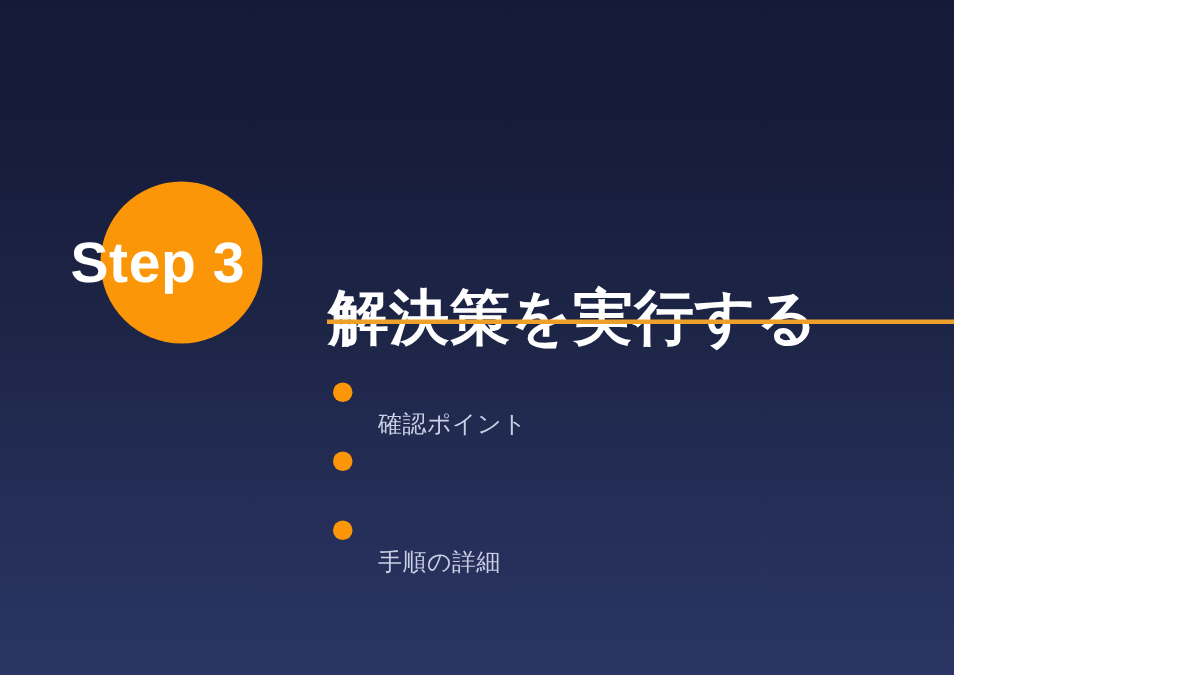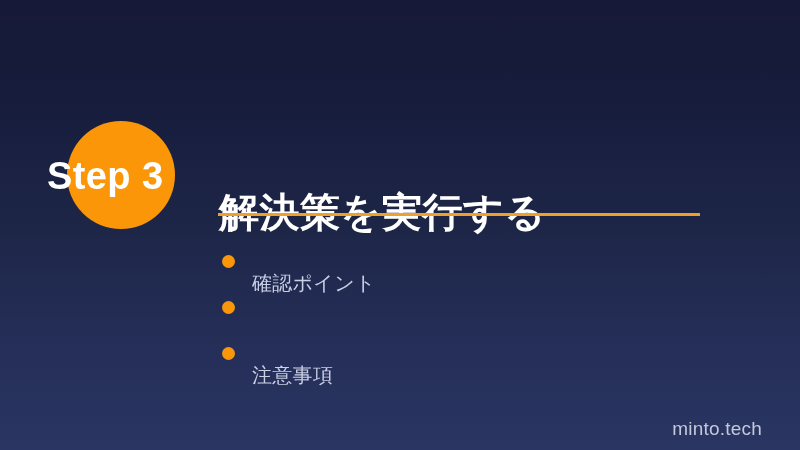--- a/index.html
+++ b/index.html
@@ -8,21 +8,21 @@
   }
   body {
     width: 800px;
     height: 450px;
     overflow: hidden;
     font-family: "Liberation Sans", "DejaVu Sans", sans-serif;
   }
 
   #slide {
     position: relative;
-    width: 800px;
+    width: 636px;
     height: 450px;
     background: linear-gradient(to bottom, #161a38 0%, #171c3c 22%, #1d2546 48%, #242e57 75%, #2a3563 100%);
     overflow: hidden;
   }
 
   
   #step-badge-circle {
     position: absolute;
     left: 67px;
     top: 121px;
@@ -91,21 +91,21 @@
     flex: 0 0 auto;
     width: 13px;
     height: 13px;
     border-radius: 50%;
     background: #fa9608;
     margin-right: 17px;
   }
 
   .bullet-text {
     color: #c9cfe4;
-    font-size: 20px;
+    font-size: 16px;
     font-weight: normal;
     letter-spacing: 0.3px;
     white-space: nowrap;
     margin-top: 45px;
   }
 
   
   #watermark {
     position: absolute;
     right: 38px;
@@ -132,19 +132,18 @@
   <ul id="bullet-list">
     <li class="bullet-item">
       <span class="bullet-dot"></span>
       <span class="bullet-text">確認ポイント</span>
     </li>
     <li class="bullet-item">
       <span class="bullet-dot"></span>
     </li>
     <li class="bullet-item">
       <span class="bullet-dot"></span>
-      <span class="bullet-text">注意事項</span>
+      <span class="bullet-text">手順の詳細</span>
     </li>
   </ul>
 
-  <div id="watermark">minto.tech</div>
 
 </div>
 
 </body></html>

